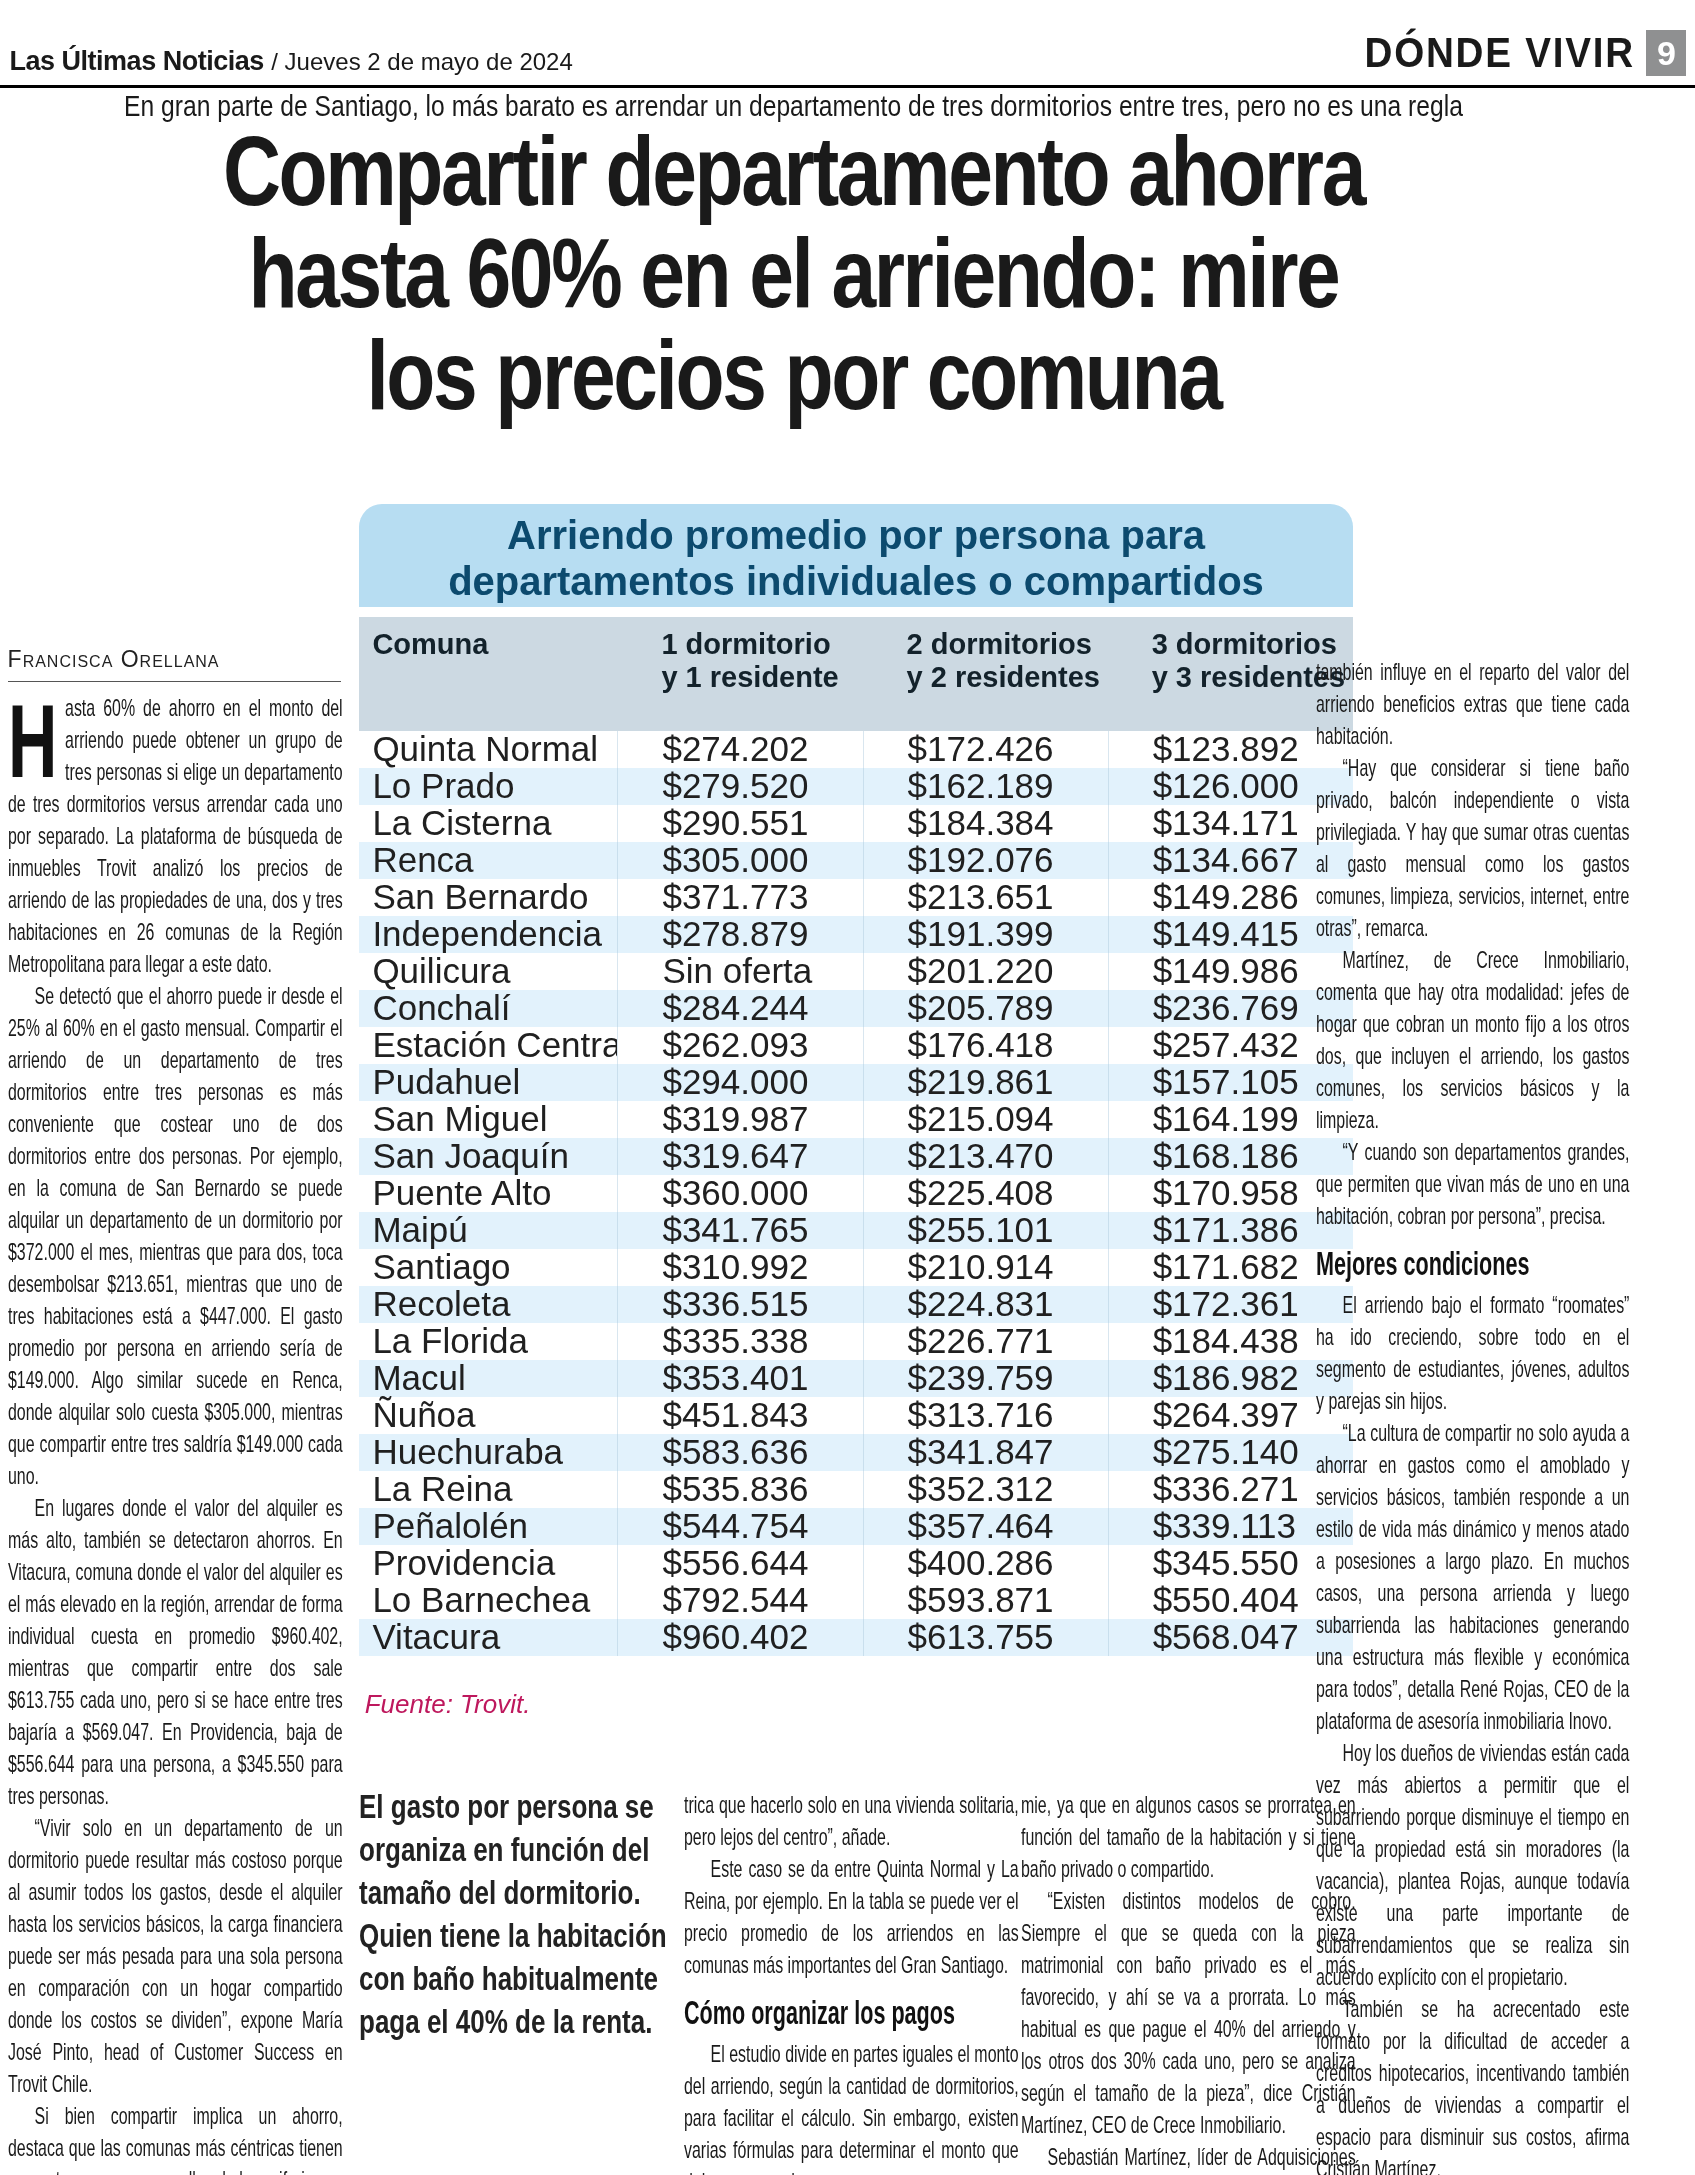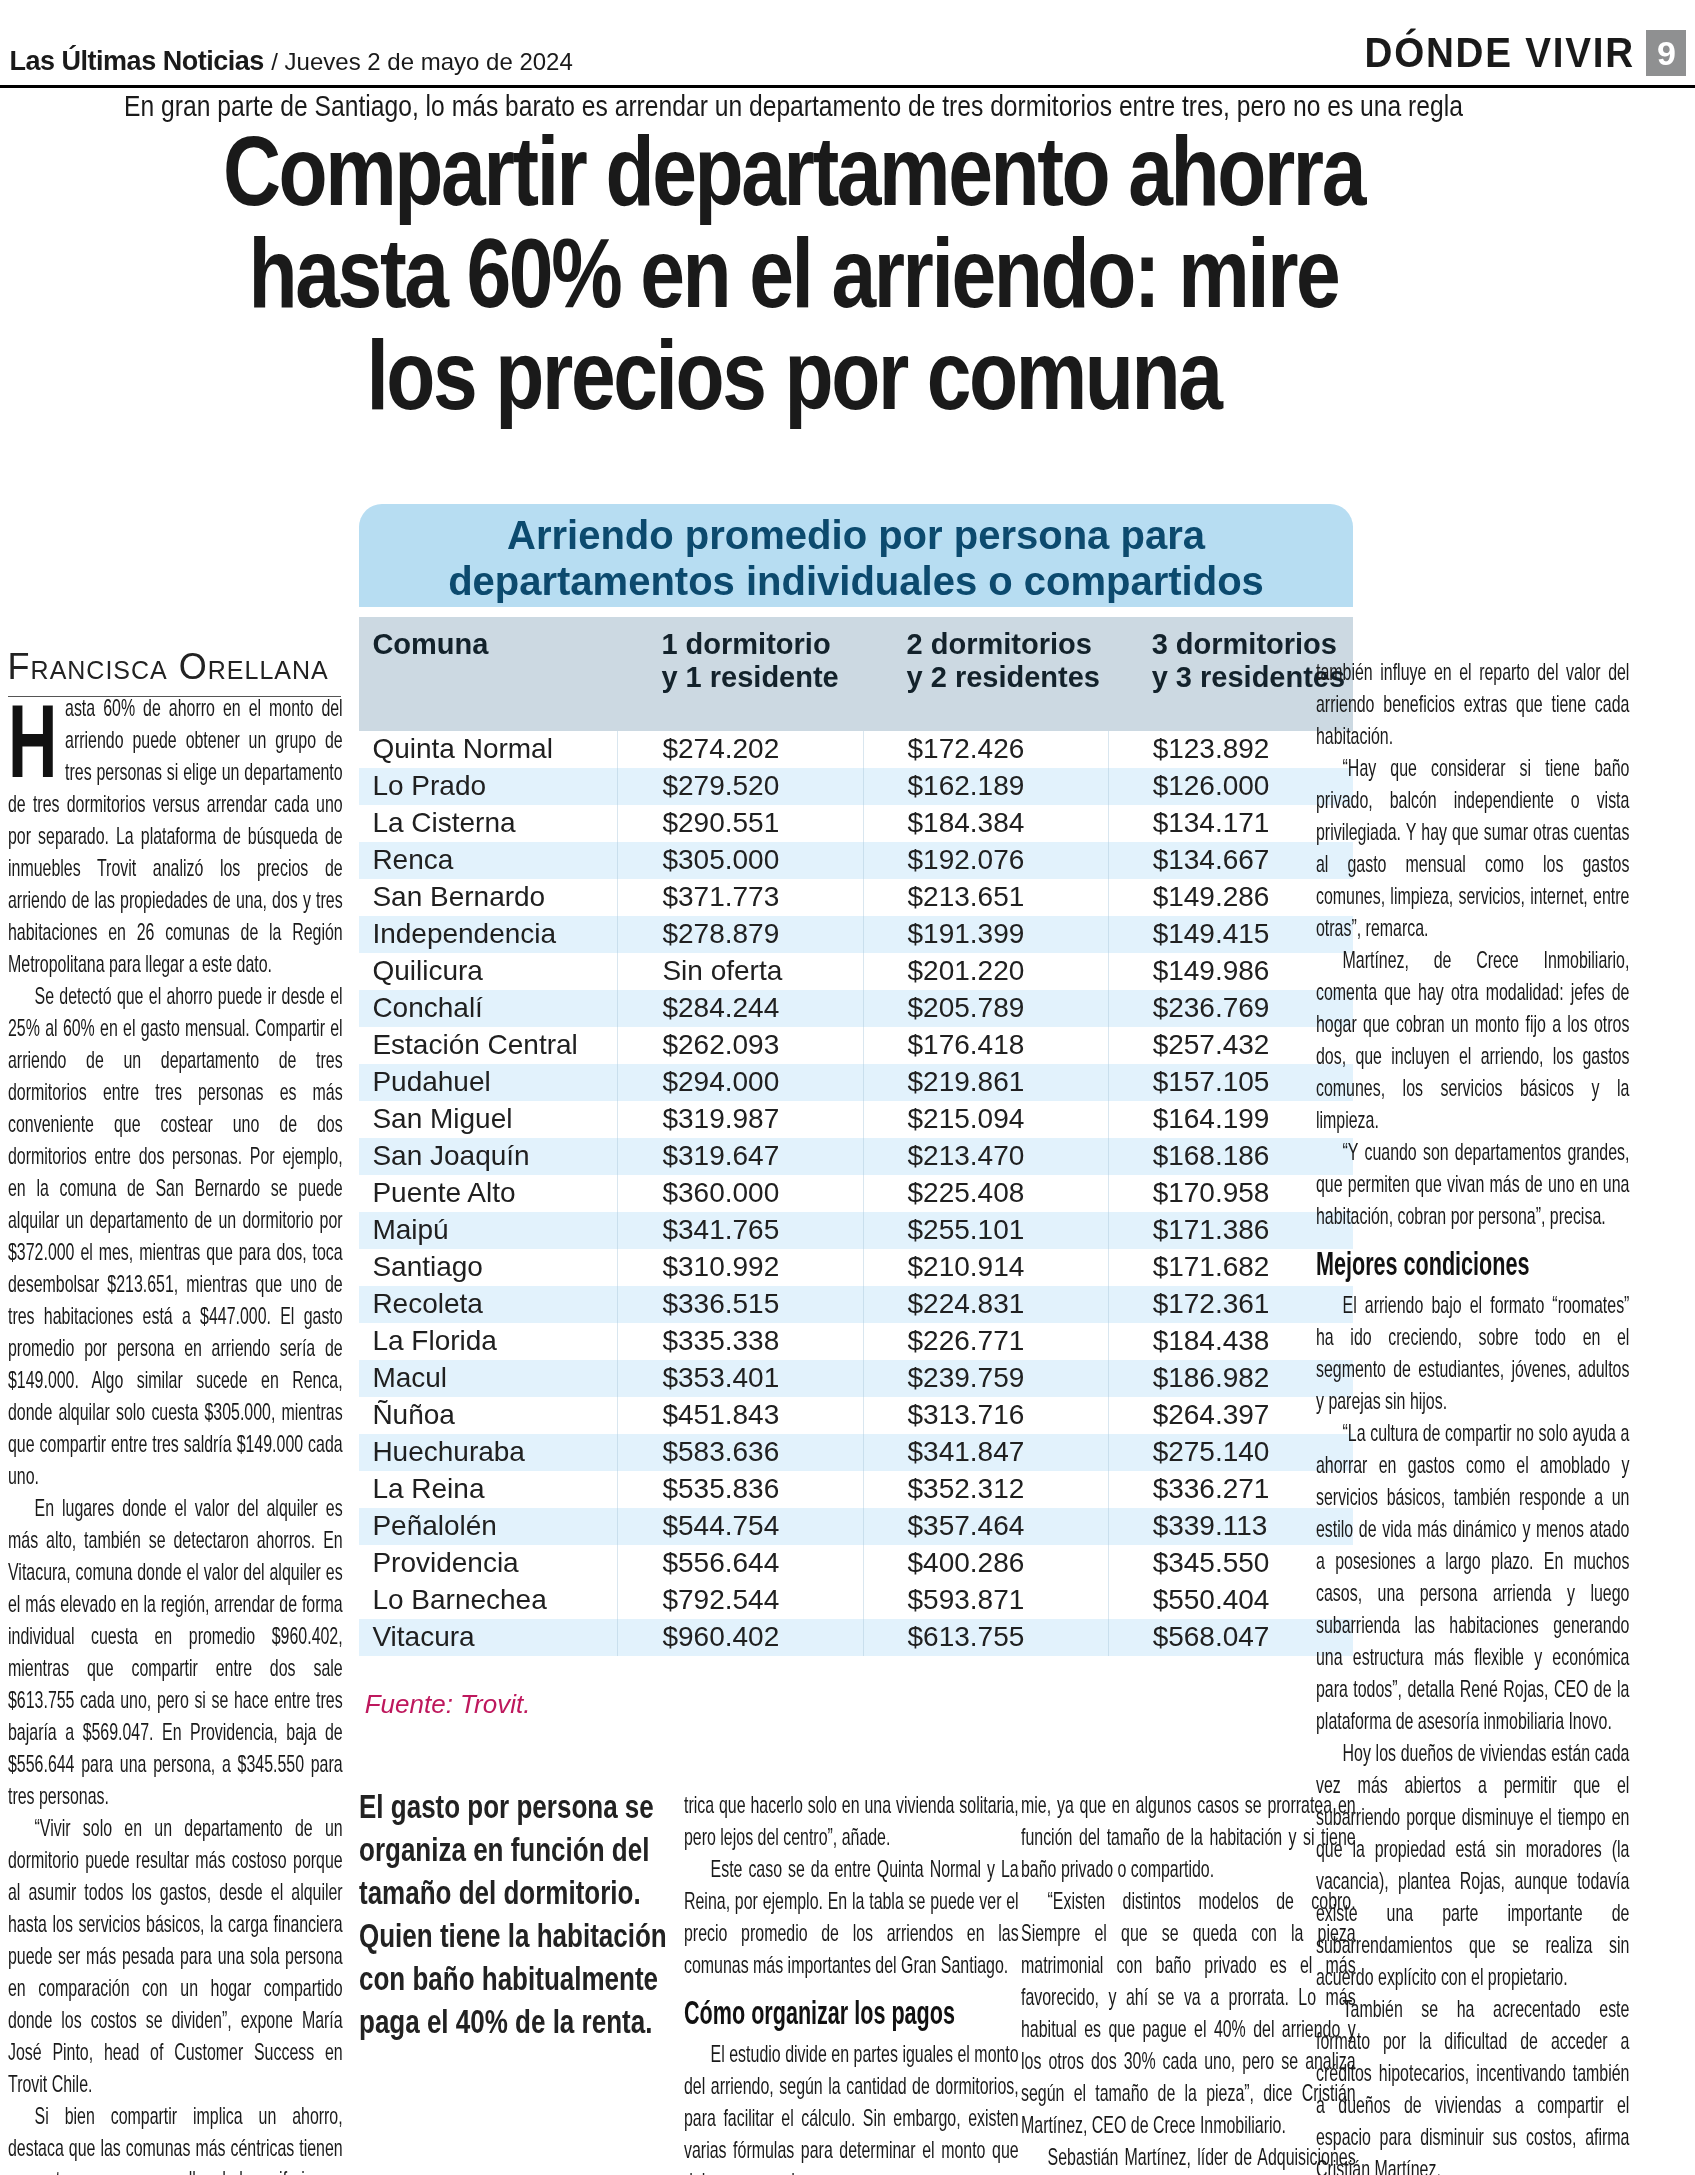--- a/index.html
+++ b/index.html
@@ -21,21 +21,21 @@
 
   
   .strapline { position:absolute; top:90px; left:0; width:1587px; text-align:center;
     font-size:29px; transform:scaleX(0.85); transform-origin:50% 50%; white-space:nowrap; }
   .headline { position:absolute; top:120px; left:0; width:1587px; text-align:center; font-weight:bold; }
   .hl { display:block; font-size:98px; line-height:102px; letter-spacing:-2.9px;
     transform:scaleX(0.82); transform-origin:50% 50%; white-space:nowrap; }
 
   
   .byline { position:absolute; top:646px; left:7.6px; width:333px;
-    font-variant:small-caps; font-size:36px; letter-spacing:1px; color:#222;
+    font-variant:small-caps; font-size:23px; letter-spacing:1px; color:#222;
     border-bottom:1.9px solid #555; padding-bottom:7.6px; }
 
   
   .col { position:absolute; overflow:hidden; }
   .colinner { transform-origin:0 0; }
   .left-col  { left:7.6px;    top:692px;  width:335px; height:1484px; }
   .left-col  .colinner { width:504px; transform:scaleX(0.664); }
   .mid1-col  { left:684px;  top:1789px; width:335px; height:386px; }
   .mid1-col  .colinner { width:504px; transform:scaleX(0.664); }
   .mid2-col  { left:1021px; top:1789px; width:335px; height:386px; }
@@ -60,21 +60,21 @@
     height:103px; padding-top:7.6px; text-align:center;
     font-weight:bold; font-size:40px; line-height:46px; color:#0c4a6e; }
   .thead { margin-top:9.6px; background:var(--header-bg,#ccd9e2); height:114px;
     display:flex; align-items:flex-start; padding-top:11.5px;
     font-weight:bold; font-size:29px; line-height:32.5px; color:#13222b; }
   .tc { overflow:hidden; white-space:nowrap; }
   .c0 { width:26%; padding-left:13.4px; }
   .c1,.c2,.c3 { width:24.66%; padding-left:44px; }
   .thead .c1 span,.thead .c2 span,.thead .c3 span { display:block; }
   .tbody { }
-  .trow { display:flex; align-items:center; height:37px; font-size:28px; color:#202020; }
+  .trow { display:flex; align-items:center; height:37px; font-size:35px; color:#202020; }
   .trow.alt { background:var(--rowalt-bg,#e2f2fc); }
   .trow .c1,.trow .c2,.trow .c3 { border-left:1.9px solid rgba(170,200,220,0.45); height:100%; line-height:36px; }
   .tsource { margin-top:33px; padding-left:5.7px; font-style:italic; font-size:26px; color:#be185d; }
 </style>
 </head>
 <body>
 
 <div class="page">
 
   <header class="masthead">

